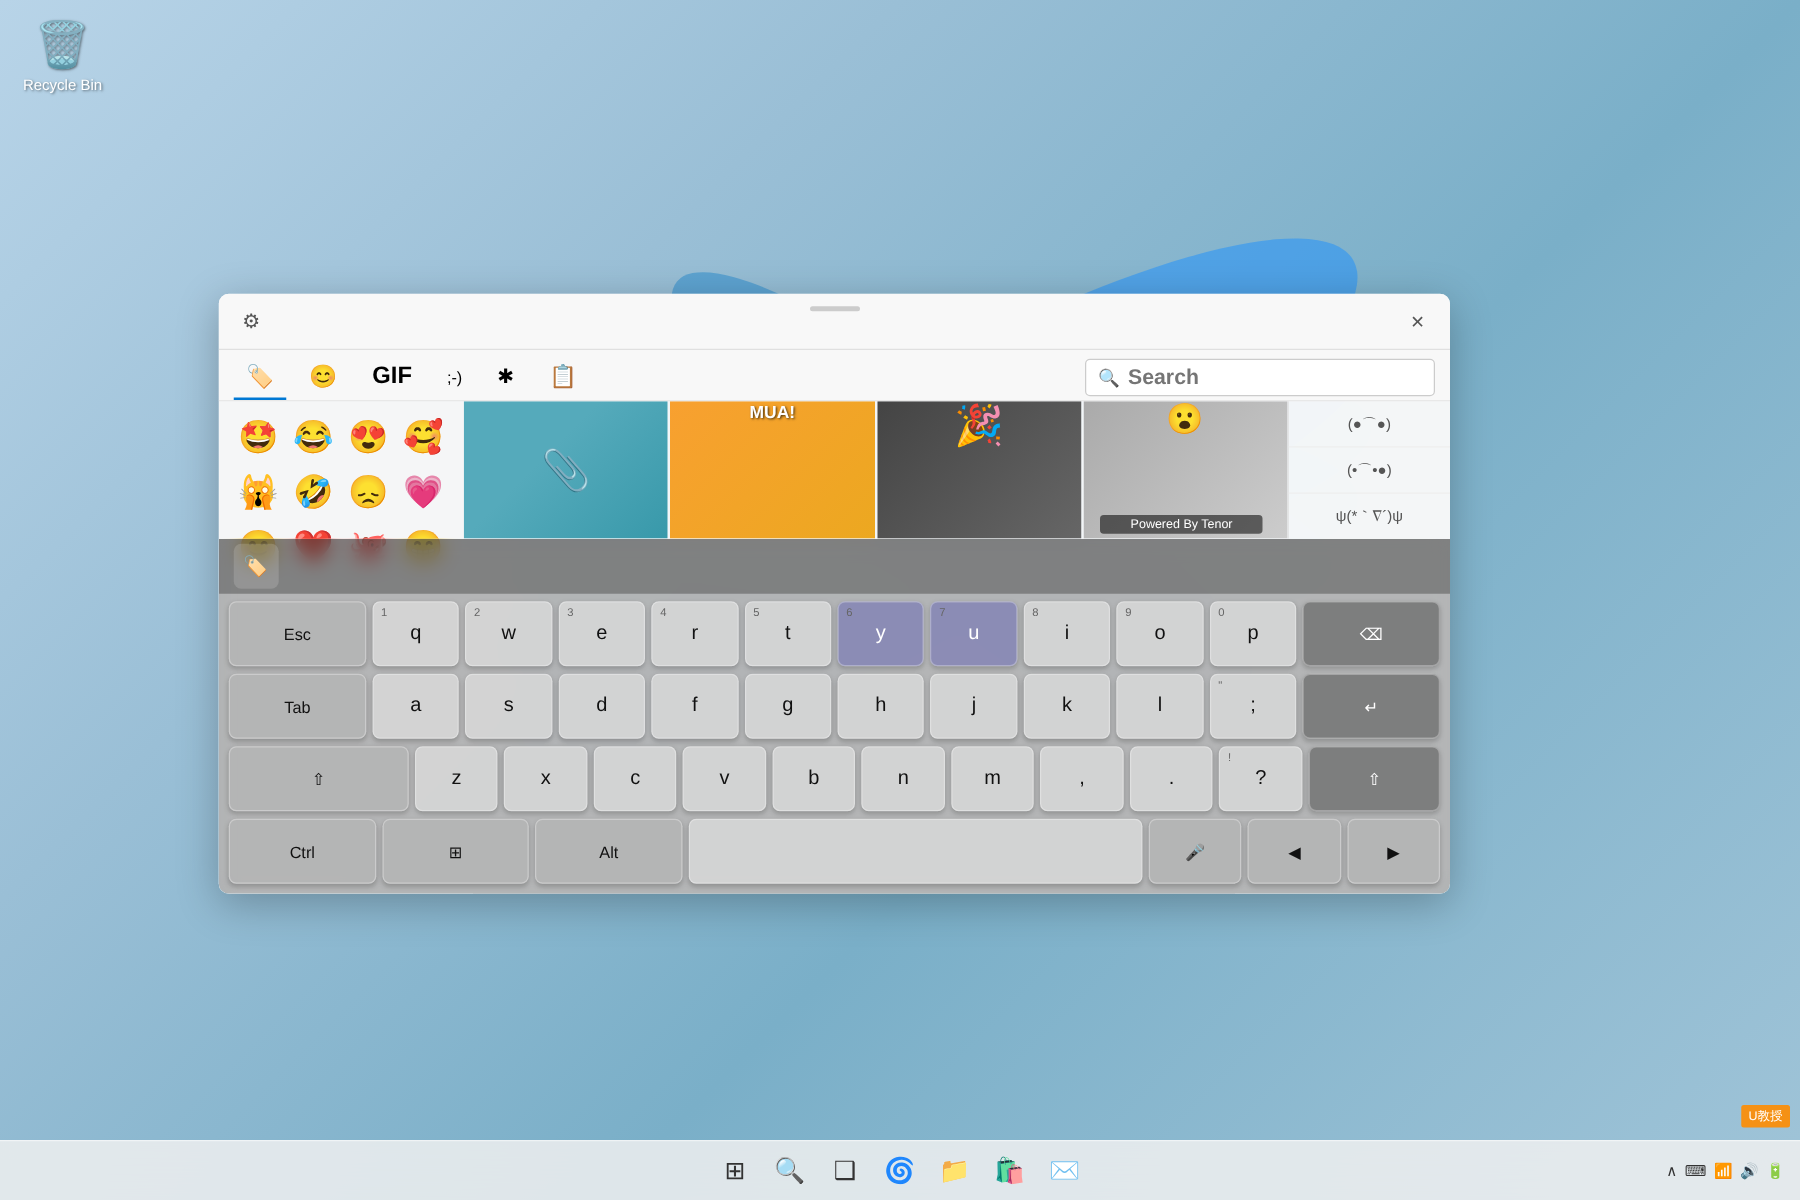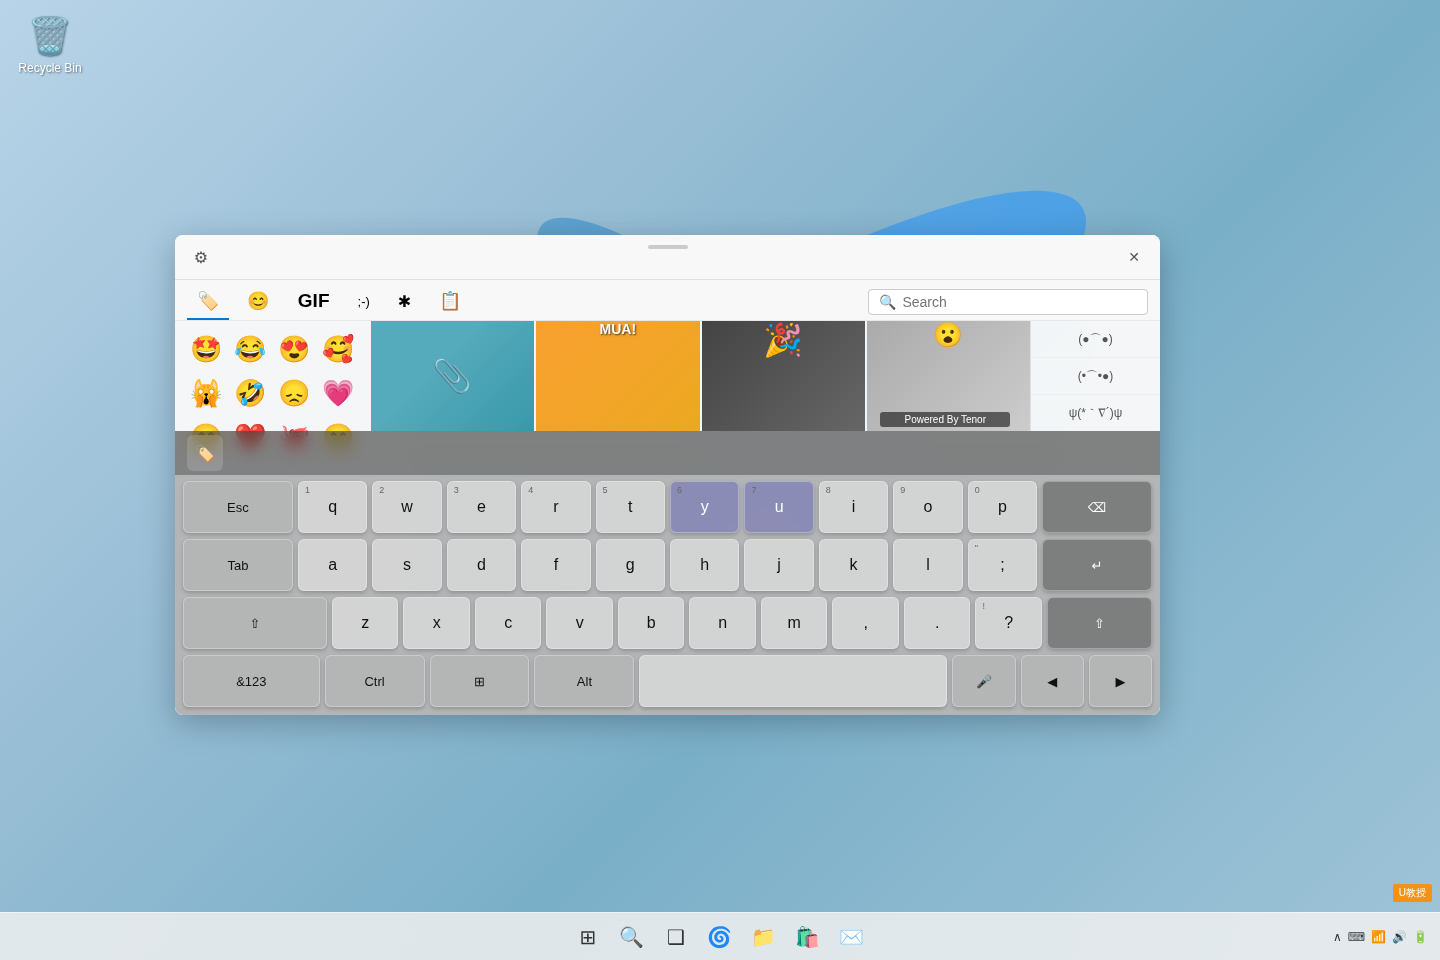--- a/index.html
+++ b/index.html
@@ -176,23 +176,24 @@
       background: white;
       border: 1px solid #ccc;
       border-radius: 4px;
       padding: 4px 10px;
       width: 280px;
       gap: 6px;
     }
     .search-box input {
       border: none;
       outline: none;
-      font-size: 14px;
+      font-size: 17px;
       flex: 1;
       background: transparent;
+      font-weight: bold;
     }
     .search-icon { color: #888; font-size: 14px; }
 
     
     .panel-content {
       display: flex;
       height: 110px;
     }
 
     
@@ -511,21 +512,20 @@
         <div class="key">b</div>
         <div class="key">n</div>
         <div class="key">m</div>
         <div class="key">,</div>
         <div class="key">.</div>
         <div class="key"><span class="number-hint">!</span>?</div>
         <div class="key wide special dark">⇧</div>
       </div>
 
       <div class="key-row">
-        <div class="key wider special">&amp;123</div>
         <div class="key wide special">Ctrl</div>
         <div class="key wide special">⊞</div>
         <div class="key wide special">Alt</div>
         <div class="key widest"></div>
         <div class="key special">🎤</div>
         <div class="key special">◀</div>
         <div class="key special">▶</div>
       </div>
 
     </div>

